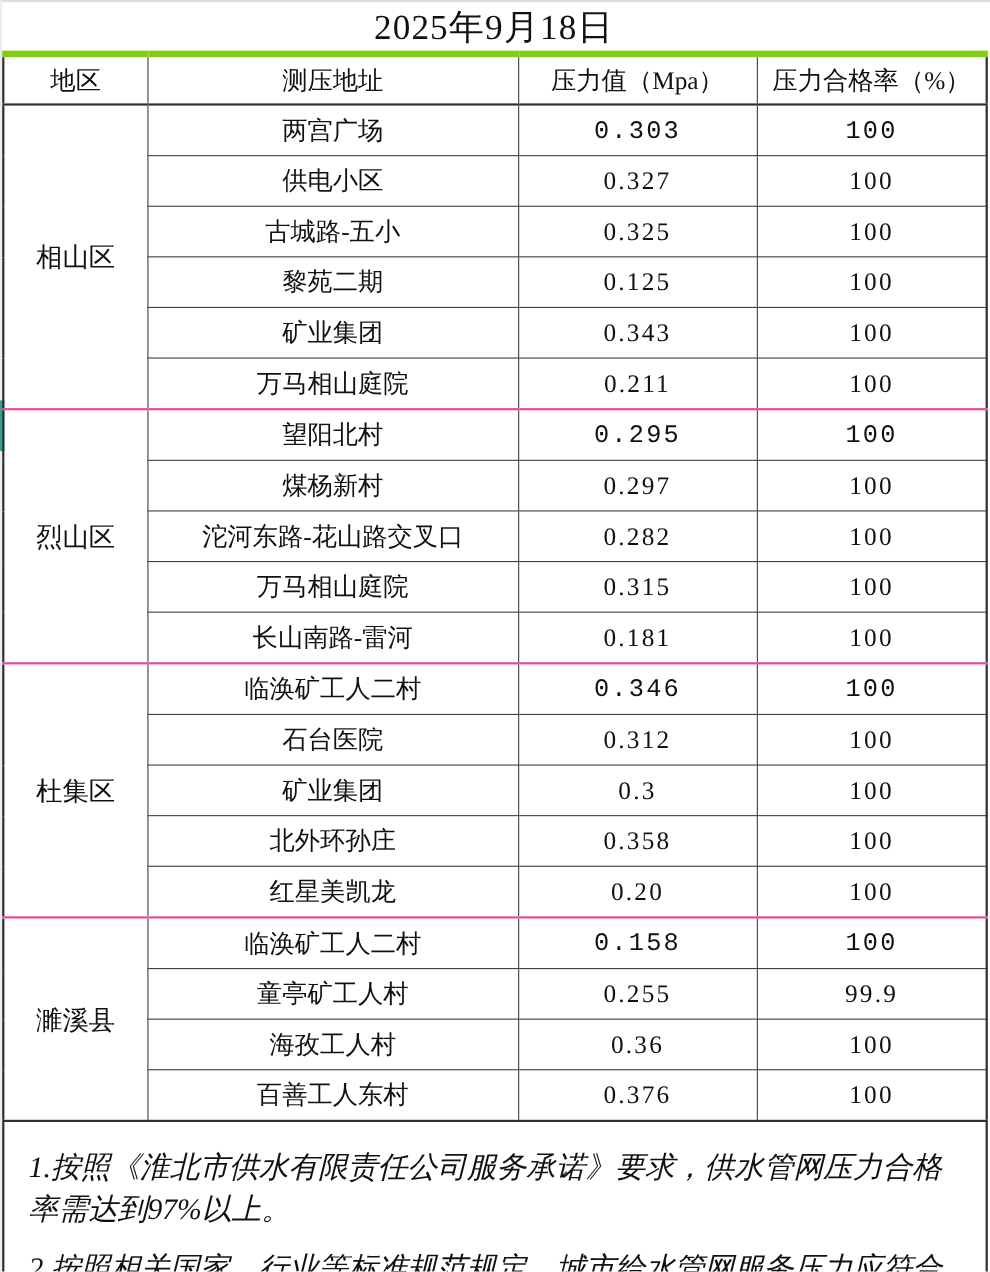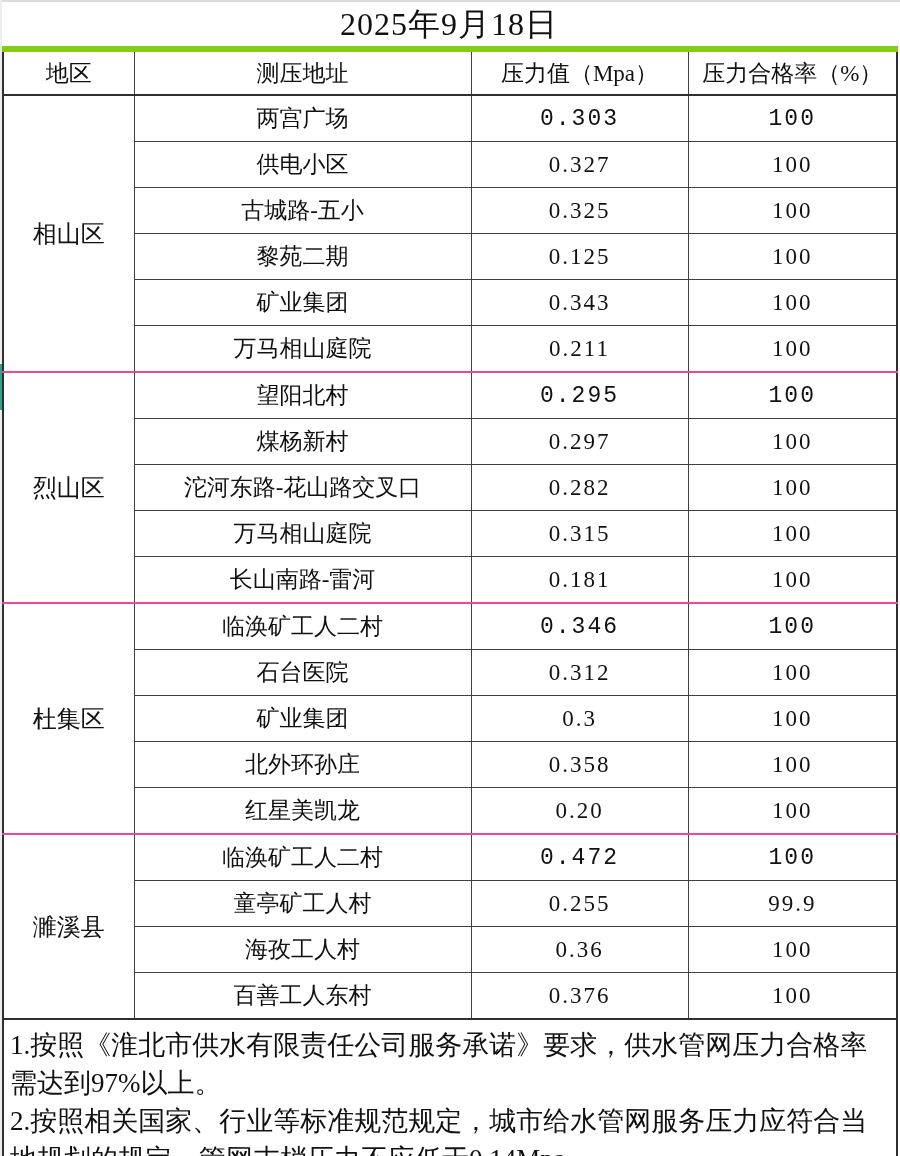--- a/index.html
+++ b/index.html
@@ -43,21 +43,21 @@
   .pressure-table td.region { font-size: 24px; }
   .pressure-table td.num { letter-spacing: 2px; margin-top: 24px; }
   .pressure-table tfoot td {
     text-align: left;
     font-size: 27px;
     line-height: 38px;
     padding: 6px 8px 8px 6px;
     white-space: normal;
     border-top: 2px solid #2f2f2f;
   }
-  .pressure-table tfoot p { margin: 0; }
+  .pressure-table tfoot p { margin: 16px; font-style: italic; }
 </style>
 </head>
 <body>
 
 <div class="edge-top"></div>
 <div class="edge-left"></div>
 <div class="selection-artifact"></div>
 
 <div class="report-title">2025年9月18日</div>
 
@@ -156,21 +156,21 @@
         <td class="num">100</td>
       </tr>
       <tr>
         <td>红星美凯龙</td>
         <td class="num">0.20</td>
         <td class="num">100</td>
       </tr>
       <tr class="section-start">
         <td class="region" rowspan="4">濉溪县</td>
         <td>临涣矿工人二村</td>
-        <td class="num">0.472</td>
+        <td class="num">0.158</td>
         <td class="num">100</td>
       </tr>
       <tr>
         <td>童亭矿工人村</td>
         <td class="num">0.255</td>
         <td class="num">99.9</td>
       </tr>
       <tr>
         <td>海孜工人村</td>
         <td class="num">0.36</td>

